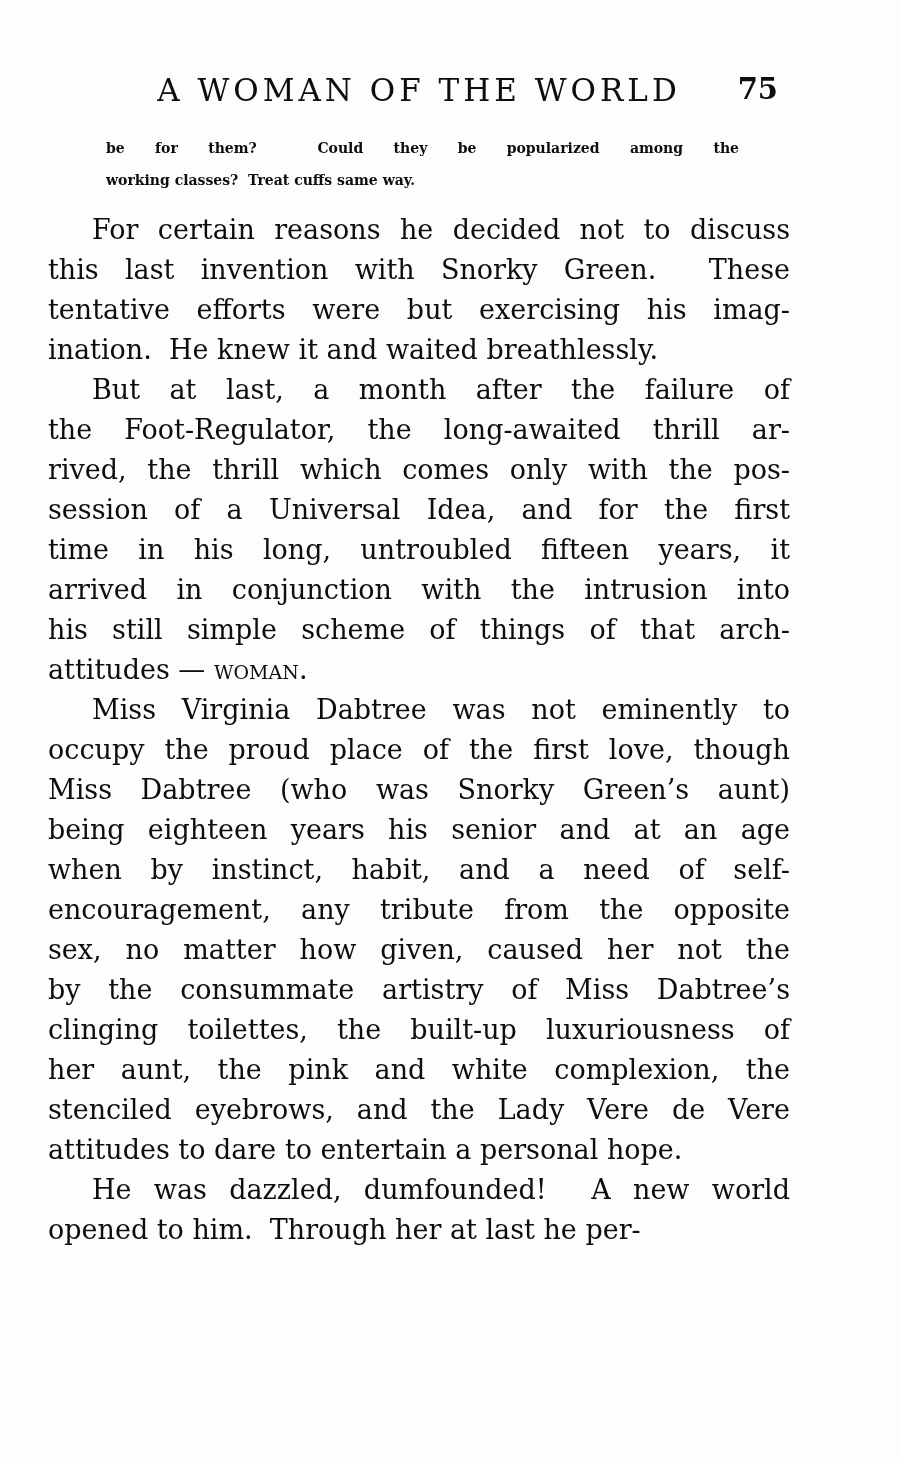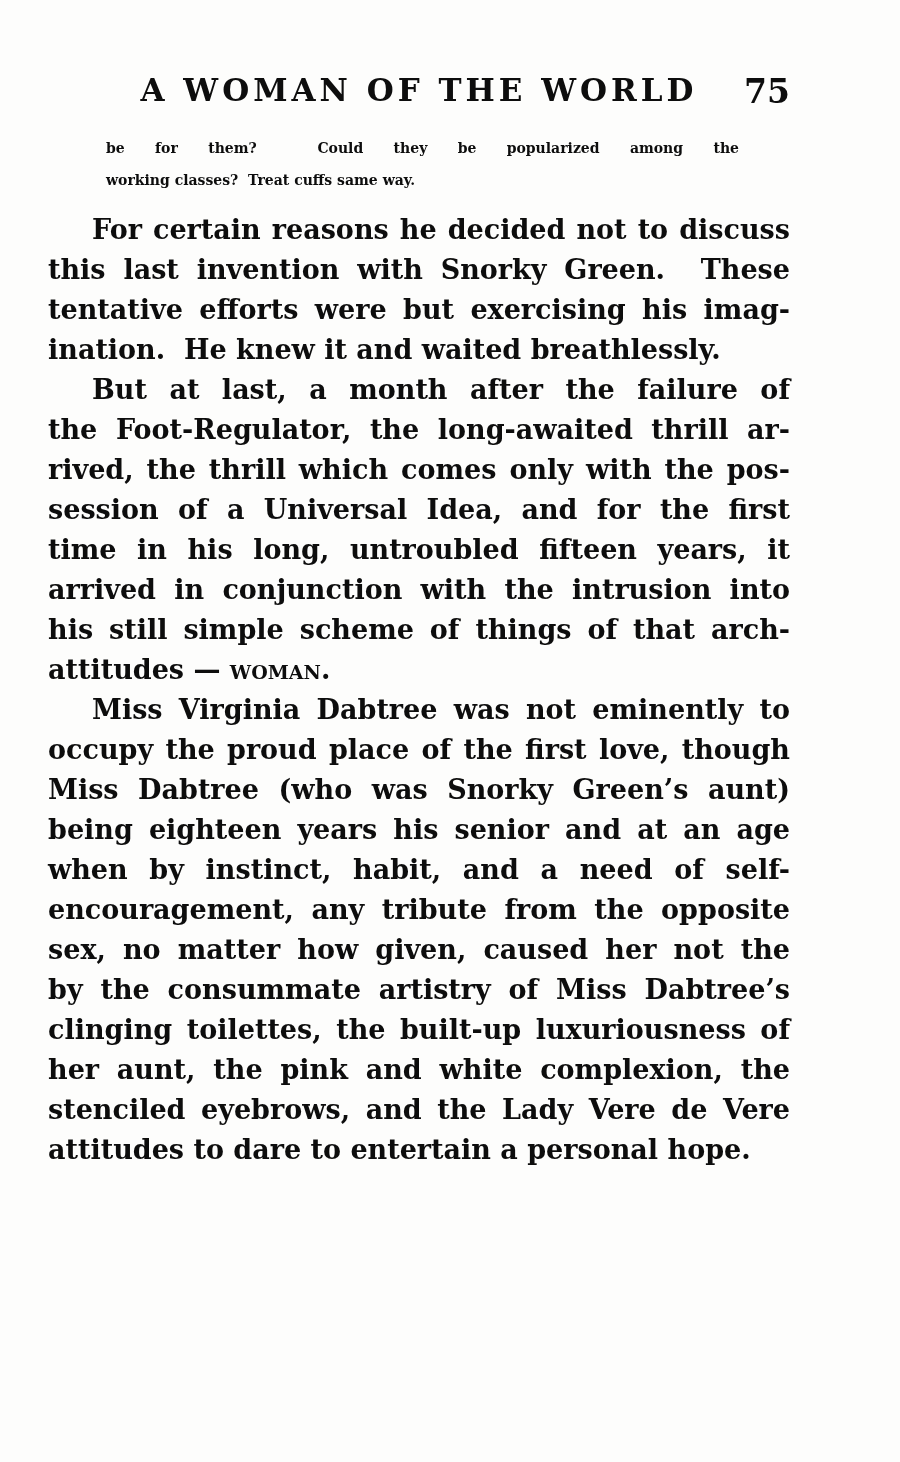--- a/index.html
+++ b/index.html
@@ -26,50 +26,50 @@
   .header {
     position: absolute;
     top: 72px;
     left: 0;
     width: 100%;
     height: 40px;
   }
   .title {
     text-align: center;
     font-size: 31px;
-    font-weight: 700;
+    font-weight: 400;
     letter-spacing: 4px;
     white-space: nowrap;
   }
   .folio {
     position: absolute;
-    right: 0;
+    right: 12px;
     top: 0;
-    font-size: 33px;
+    font-size: 29px;
     font-weight: 700;
   }
   
   .note {
     position: absolute;
     top: 132px;
     left: 58px;
     width: 633px;
     font-size: 14px;
     line-height: 32px;
     font-weight: 700;
   }
   
   .body-text {
     position: absolute;
     top: 210px;
     left: 0;
     width: 742px;
     font-size: 27px;
     line-height: 40px;
-    font-weight: 700;
+    font-weight: 400;
   }
   .line {
     text-align: justify;
     text-align-last: justify;
     white-space: pre-wrap;
   }
   .line.last {
     text-align-last: left;
   }
   .line.indent {
@@ -119,14 +119,18 @@
         <div class="line">encouragement, any tribute from the opposite</div>
         <div class="line">sex, no matter how given, caused her not the</div>
       </div>
       <div class="paragraph">
         <div class="line">by the consummate artistry of Miss Dabtree’s</div>
         <div class="line">clinging toilettes, the built-up luxuriousness of</div>
         <div class="line">her aunt, the pink and white complexion, the</div>
         <div class="line">stenciled eyebrows, and the Lady Vere de Vere</div>
         <div class="line last">attitudes to dare to entertain a personal hope.</div>
       </div>
+      <div class="paragraph">
+        <div class="line indent">He was dazzled, dumfounded!  A new world</div>
+        <div class="line last">opened to him.  Through her at last he per-</div>
+      </div>
     </div>
 </div>
 
 </body></html>

